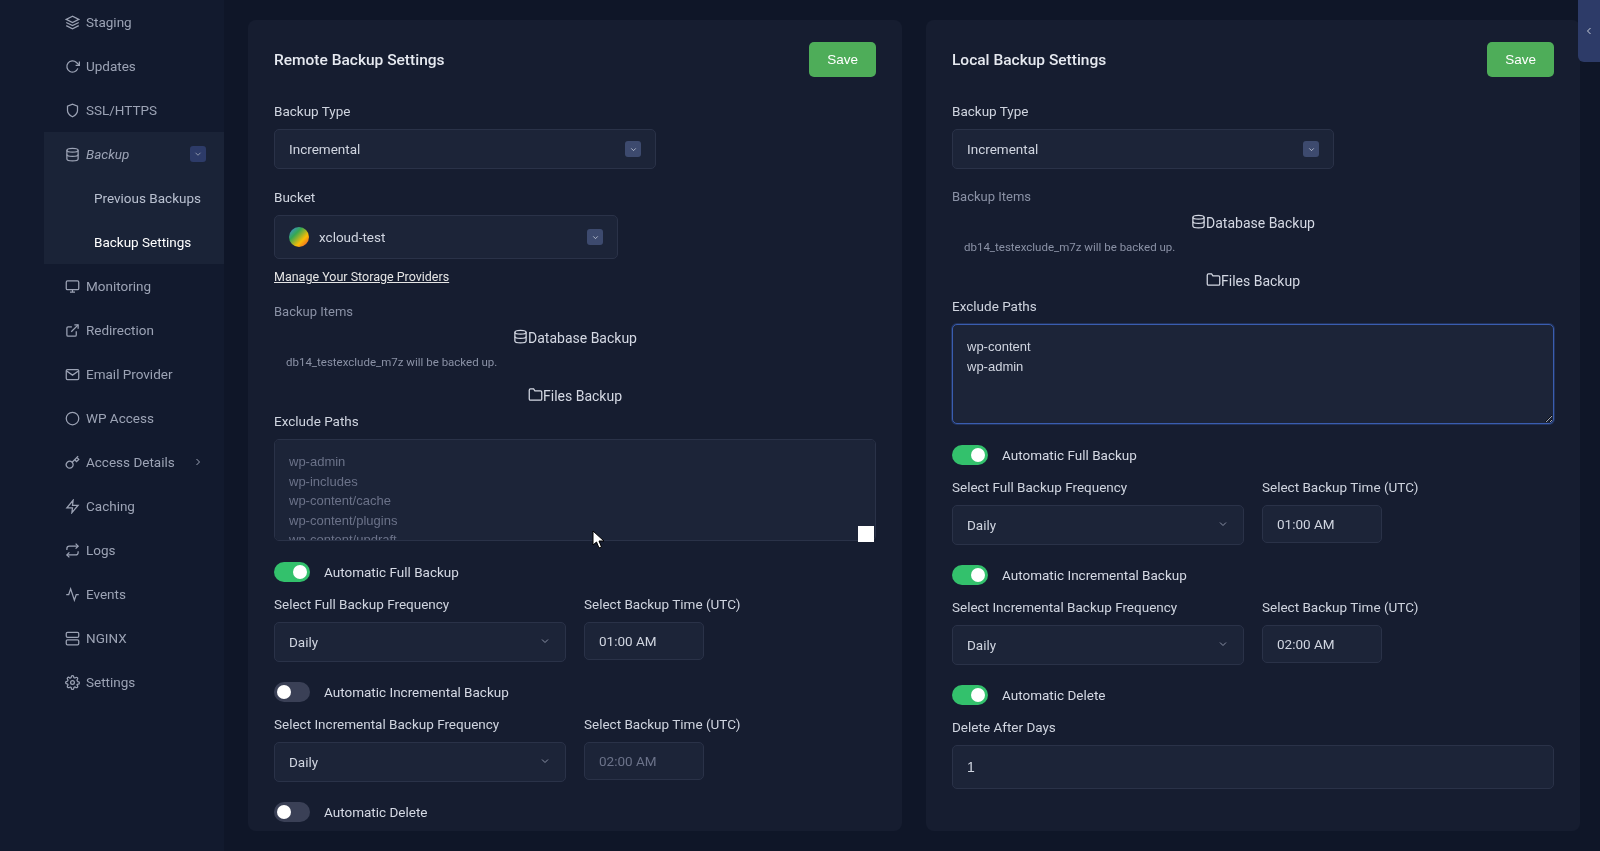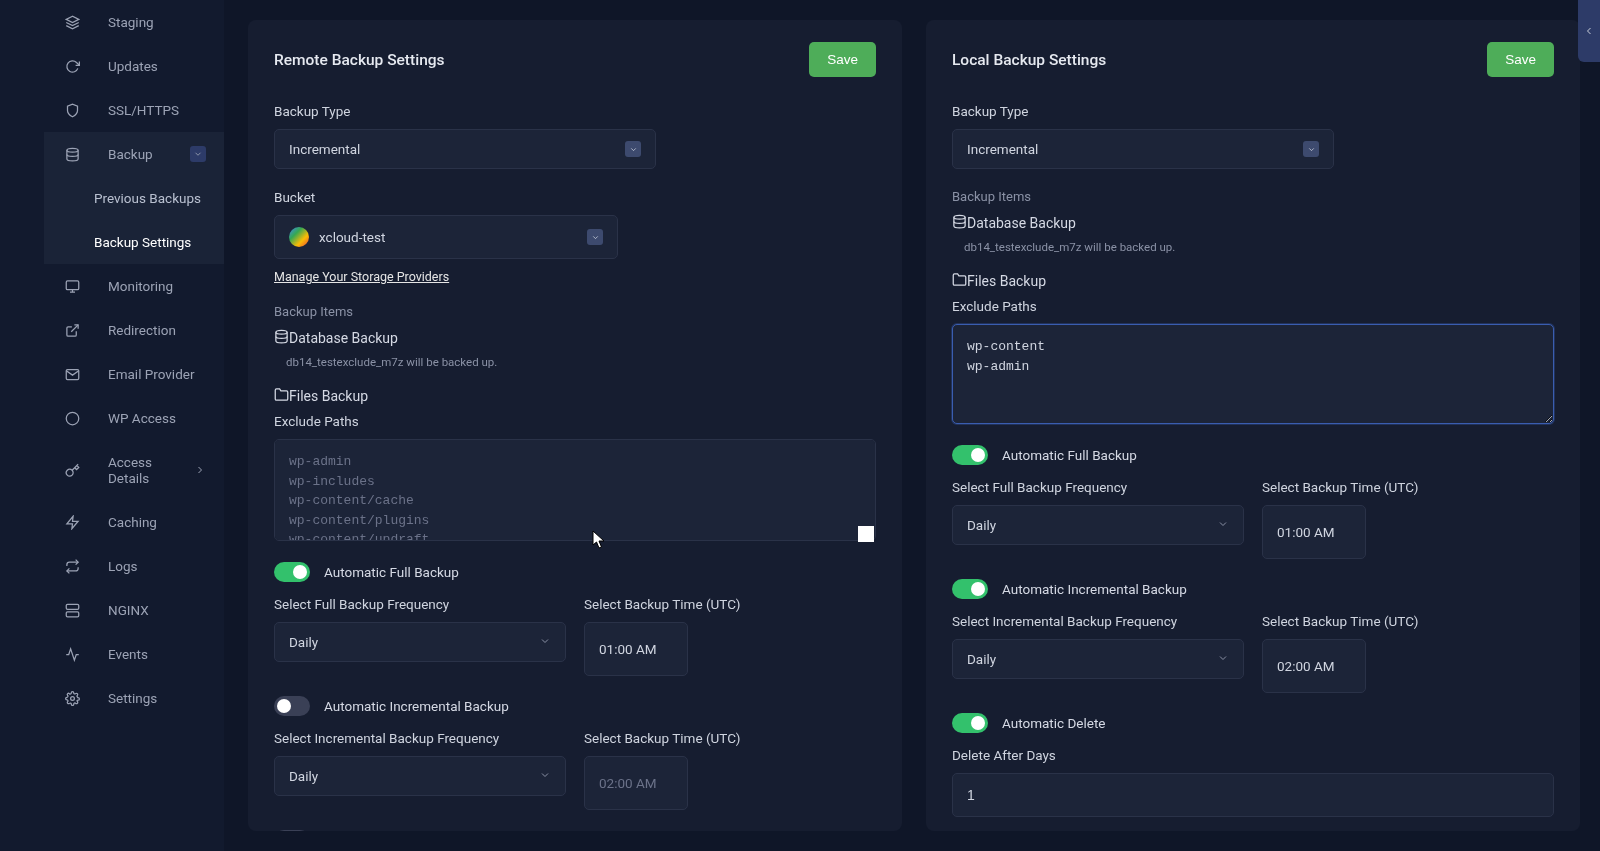--- a/index.html
+++ b/index.html
@@ -19,24 +19,24 @@
       padding-left: 44px;
       display: flex;
       flex-direction: column;
     }
     .sidebar-item {
       display: flex;
       align-items: center;
       padding: 14px 18px 14px 20px;
       color: #9ca3b5;
       cursor: pointer;
-      gap: 28px;
+      gap: 6px;
       font-size: 13.5px;
     }
-    .sidebar-item.active { background: #1a2337; }
+    .sidebar-item.active { background: #1a2337; font-style: italic; }
     .sidebar-item .chev {
       margin-left: auto;
       width: 16px; height: 16px;
       display: flex; align-items: center; justify-content: center;
     }
     .sidebar-sub {
       background: #1a2337;
       padding-left: 0;
     }
     .sidebar-sub .sub-item {
@@ -135,36 +135,37 @@
     }
     .section-row {
       margin-bottom: 20px;
     }
     .backup-item-header {
       display: flex;
       align-items: center;
       color: #d5d9e4;
       font-size: 14px;
       margin-bottom: 8px;
+      justify-content: center;
     }
     .db-desc {
       color: #8a91a5;
       font-size: 11.5px;
       padding-left: 12px;
       margin-bottom: 18px;
     }
     .textarea {
       background: #1c2438;
       border: 1px solid #2a3248;
       border-radius: 5px;
       padding: 12px 14px;
       color: #d0d5e0;
       width: 100%;
       resize: both;
-      font-family: Liberation Mono, monospace;
+      font-family: Liberation Sans, sans-serif;
       font-size: 13px;
       line-height: 1.5;
       min-height: 100px;
       overflow: auto;
     }
     .textarea::placeholder { color: #6b7289; }
     .textarea.remote { height: 102px; }
     .textarea.focused {
       border: 1px solid #3a5db0;
       box-shadow: 0 0 0 1px #3a5db055;
@@ -195,24 +196,24 @@
     .toggle-label { color: #d5d9e4; font-size: 13.5px; }
     .two-col {
       display: flex;
       gap: 18px;
     }
     .two-col > div { flex: 1; }
     .time-input {
       background: #1c2438;
       border: 1px solid #2a3248;
       border-radius: 5px;
-      padding: 18px 14px;
+      padding: 10px 14px;
       color: #d0d5e0;
       font-size: 13.5px;
-      width: 104px;
+      width: 120px;
     }
     .time-input.placeholder { color: #6b7289; }
     .num-input {
       background: #1c2438;
       border: 1px solid #2a3248;
       border-radius: 5px;
       padding: 13px 14px;
       color: #d0d5e0;
       width: 100%;
       font-size: 14px;
@@ -378,34 +379,34 @@
             <polyline points="7 23 3 19 7 15"></polyline>
             <path d="M21 13v2a4 4 0 0 1-4 4H3"></path>
           </svg>
         </span>
       <span>Logs</span>
     </div>
 
     <div class="sidebar-item">
       <span class="icon">
           <svg viewBox="0 0 24 24" width="15" height="15">
+            <polyline points="22 12 18 12 15 21 9 3 6 12 2 12"></polyline>
+          </svg>
+        </span>
+      <span>Events</span>
+    </div>
+
+    <div class="sidebar-item">
+      <span class="icon">
+          <svg viewBox="0 0 24 24" width="15" height="15">
             <rect x="2" y="2" width="20" height="8" rx="2"></rect>
             <rect x="2" y="14" width="20" height="8" rx="2"></rect>
           </svg>
         </span>
       <span>NGINX</span>
-    </div>
-
-    <div class="sidebar-item">
-      <span class="icon">
-          <svg viewBox="0 0 24 24" width="15" height="15">
-            <polyline points="22 12 18 12 15 21 9 3 6 12 2 12"></polyline>
-          </svg>
-        </span>
-      <span>Events</span>
     </div>
 
     <div class="sidebar-item">
       <span class="icon">
           <svg viewBox="0 0 24 24" width="15" height="15">
             <circle cx="12" cy="12" r="3"></circle>
             <path d="M19.4 15a1.65 1.65 0 0 0 .33 1.82l.06.06a2 2 0 1 1-2.83 2.83l-.06-.06a1.65 1.65 0 0 0-1.82-.33 1.65 1.65 0 0 0-1 1.51V21a2 2 0 0 1-4 0v-.09A1.65 1.65 0 0 0 9 19.4a1.65 1.65 0 0 0-1.82.33l-.06.06a2 2 0 1 1-2.83-2.83l.06-.06a1.65 1.65 0 0 0 .33-1.82 1.65 1.65 0 0 0-1.51-1H3a2 2 0 0 1 0-4h.09A1.65 1.65 0 0 0 4.6 9a1.65 1.65 0 0 0-.33-1.82l-.06-.06a2 2 0 1 1 2.83-2.83l.06.06a1.65 1.65 0 0 0 1.82.33H9a1.65 1.65 0 0 0 1-1.51V3a2 2 0 0 1 4 0v.09a1.65 1.65 0 0 0 1 1.51 1.65 1.65 0 0 0 1.82-.33l.06-.06a2 2 0 1 1 2.83 2.83l-.06.06a1.65 1.65 0 0 0-.33 1.82V9c.3.14.57.36.78.64.22.28.35.61.38.96H21a2 2 0 0 1 0 4h-.09a1.65 1.65 0 0 0-1.51 1z"></path>
           </svg>
         </span>
       <span>Settings</span>

